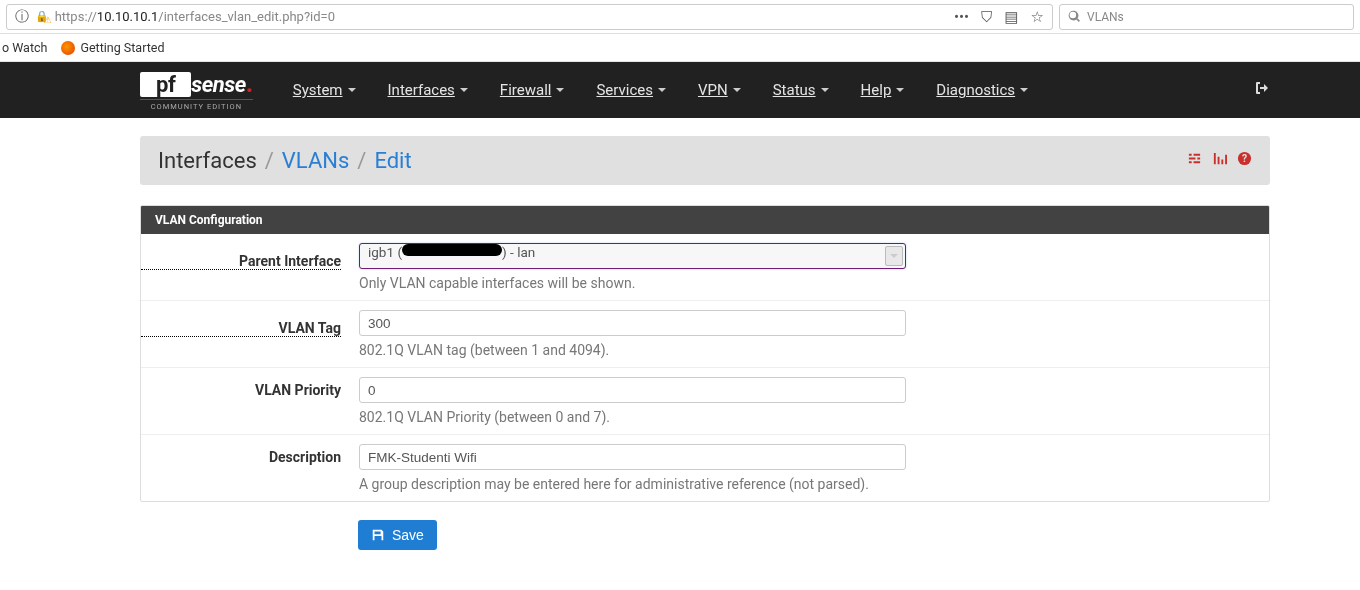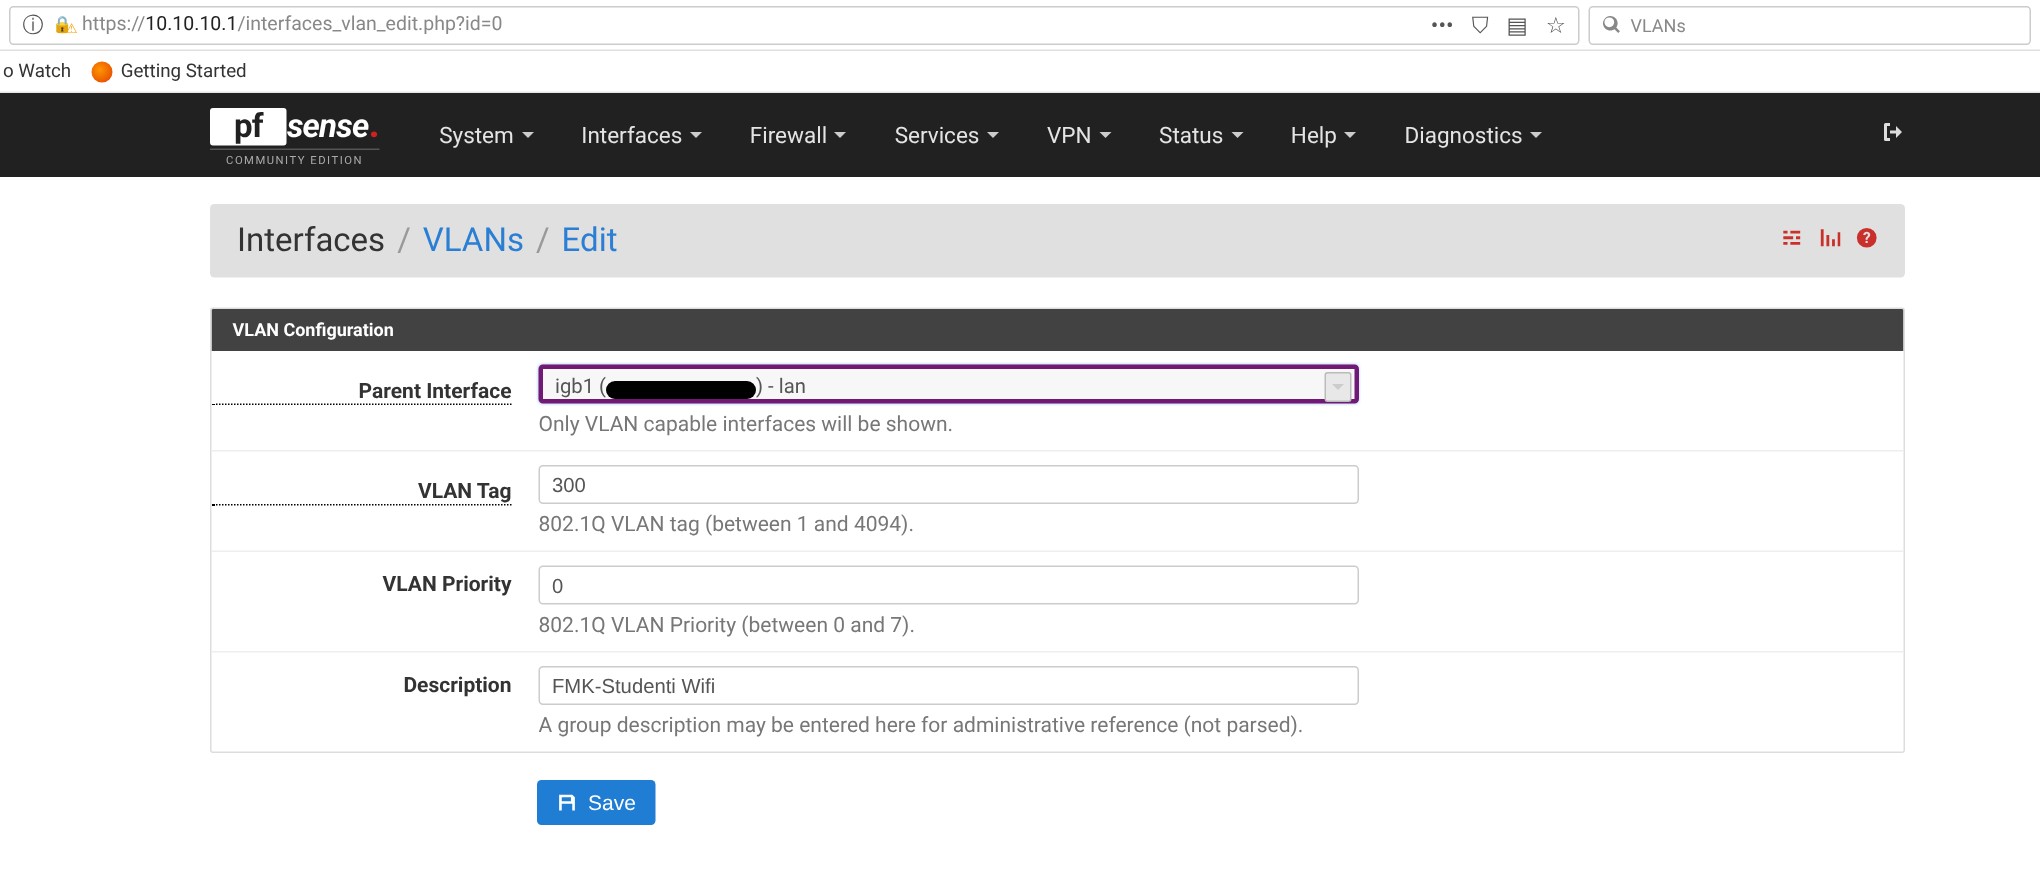--- a/index.html
+++ b/index.html
@@ -96,20 +96,21 @@
   }
   .nav-items { display: flex; gap: 0; }
   .nav-item {
     color: #e4e4e4;
     padding: 18px 16px;
     font-size: 15px;
     cursor: pointer;
     display: flex;
     align-items: center;
     gap: 5px;
+    text-decoration: underline;
   }
   .caret {
     width: 0; height: 0;
     border-left: 4px solid transparent;
     border-right: 4px solid transparent;
     border-top: 4px solid #ccc;
     display: inline-block;
   }
   .nav-logout {
     margin-left: auto;
@@ -327,21 +328,21 @@
           </svg></span>
     </div>
   </div>
 
   <div class="panel">
     <div class="panel-header">VLAN Configuration</div>
 
     <div class="form-row">
       <div class="form-label-wrap"><span class="form-label dotted">Parent Interface</span></div>
       <div class="form-control-wrap">
-        <div style="width:100%;height:26px;border:3px solid #701a75;box-shadow:0 0 2px rgba(122,176,226,0.6);border-radius:3px;background:#f7f7f7;color:#555;font-size:13.5px;display:flex;align-items:flex-end;padding:0 8px;position:relative">
+        <div style="width:100%;height:26px;border:1px solid #701a75;box-shadow:0 0 2px rgba(122,176,226,0.6);border-radius:3px;background:#f7f7f7;color:#555;font-size:13.5px;display:flex;align-items:flex-start;padding:0 8px;position:relative">
           <span>igb1 (</span>
             <span class="redacted"></span>
             <span>) - lan</span>
           <span style="position:absolute;right:2px;top:2px;width:18px;height:20px;background:#e8e8e8;border:1px solid #bbb;border-radius:2px;display:flex;align-items:center;justify-content:center">
               <span class="caret"></span>
             </span>
         </div>
         <div class="help-text">Only VLAN capable interfaces will be shown.</div>
       </div>
     </div>

